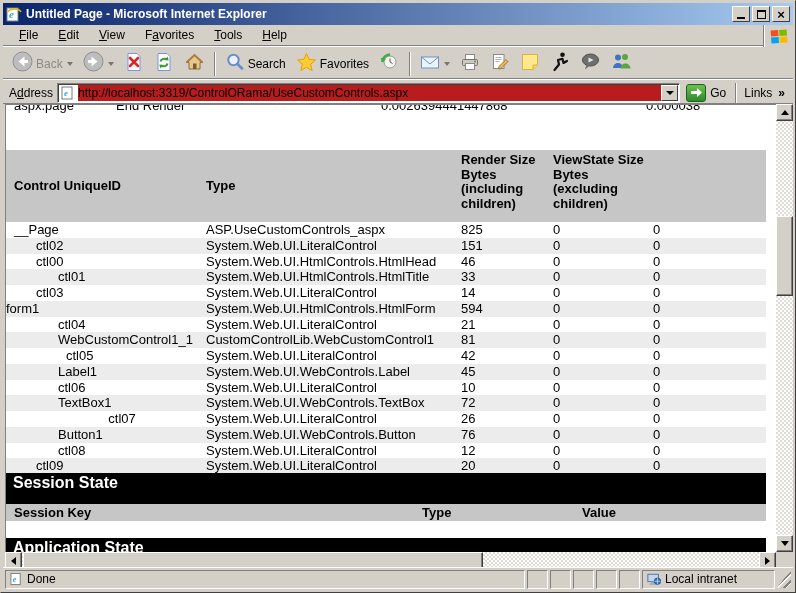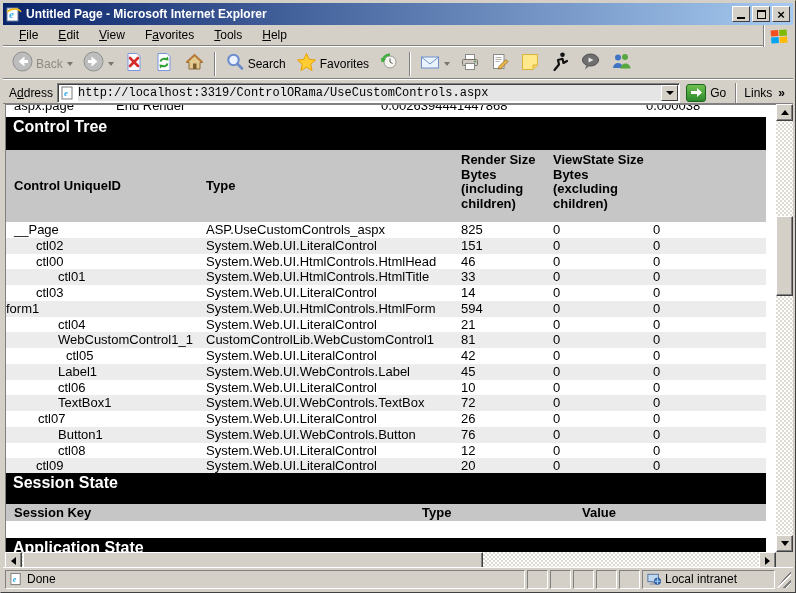--- a/index.html
+++ b/index.html
@@ -71,22 +71,22 @@
   .addr-label { font-size:12px; color:#000; white-space:nowrap; }
   .addr-label u { text-decoration:underline; }
   .addr-input-wrap {
     flex:1; height:20px; background:#fff;
     border:1px solid; border-color:#808080 #fff #fff #808080;
     box-shadow: inset 1px 1px 0 #404040;
     display:flex; align-items:center; padding-left:2px;
   }
   .addr-input-wrap svg { flex:0 0 auto; margin:0 3px 0 1px; }
   .addr-input {
-    flex:1; border:none; outline:none; font-family:Liberation Mono, monospace;
-    font-size:12px; height:16px; background:#e5e5e5; color:#000;
+    flex:1; border:none; outline:none; font-family:Liberation Sans, sans-serif;
+    font-size:12px; height:16px; background:#b91c1c; color:#000;
   }
   .addr-drop {
     width:17px; height:16px; background:#d4d0c8;
     border:1px solid; border-color:#fff #404040 #404040 #fff;
     display:flex; align-items:center; justify-content:center; margin-right:1px;
   }
   .addr-drop i { width:0;height:0;border-left:4px solid transparent;border-right:4px solid transparent;border-top:4px solid #000; }
   .go-btn { display:flex; align-items:center; gap:4px; padding:0 5px 0 2px; height:22px; }
   .go-icon {
     width:20px; height:18px; border-radius:3px;
@@ -393,21 +393,20 @@
   </div>
 
   <div class="content">
     <div class="partial-row">
       <span class="pr-cat">aspx.page</span>
       <span class="pr-msg">End Render</span>
       <span class="pr-f1">0.0026394441447868</span>
       <span class="pr-f2">0.000038</span>
     </div>
 
-    <div class="banner banner-ct">Control Tree</div>
 
     <div class="ct-header">
       <div class="hc hc0">Control UniqueID</div>
       <div class="hc hc1">Type</div>
       <div class="hc hc2">Render Size Bytes (including children)</div>
       <div class="hc hc3">ViewState Size Bytes (excluding children)</div>
     </div>
 
     <div class="ct-rows">
         <div class="ct-row">
@@ -488,21 +487,21 @@
           <span class="ct-cell cs">0</span>
         </div>
         <div class="ct-row alt">
           <span class="ct-cell id" style="padding-left: 52px;">TextBox1</span>
           <span class="ct-cell type">System.Web.UI.WebControls.TextBox</span>
           <span class="ct-cell render">72</span>
           <span class="ct-cell vs">0</span>
           <span class="ct-cell cs">0</span>
         </div>
         <div class="ct-row">
-          <span class="ct-cell id" style="padding-left: 32px;">ctl07</span>
+          <span class="ct-cell id" style="padding-left: 32px; text-align: center;">ctl07</span>
           <span class="ct-cell type">System.Web.UI.LiteralControl</span>
           <span class="ct-cell render">26</span>
           <span class="ct-cell vs">0</span>
           <span class="ct-cell cs">0</span>
         </div>
         <div class="ct-row alt">
           <span class="ct-cell id" style="padding-left: 52px;">Button1</span>
           <span class="ct-cell type">System.Web.UI.WebControls.Button</span>
           <span class="ct-cell render">76</span>
           <span class="ct-cell vs">0</span>

